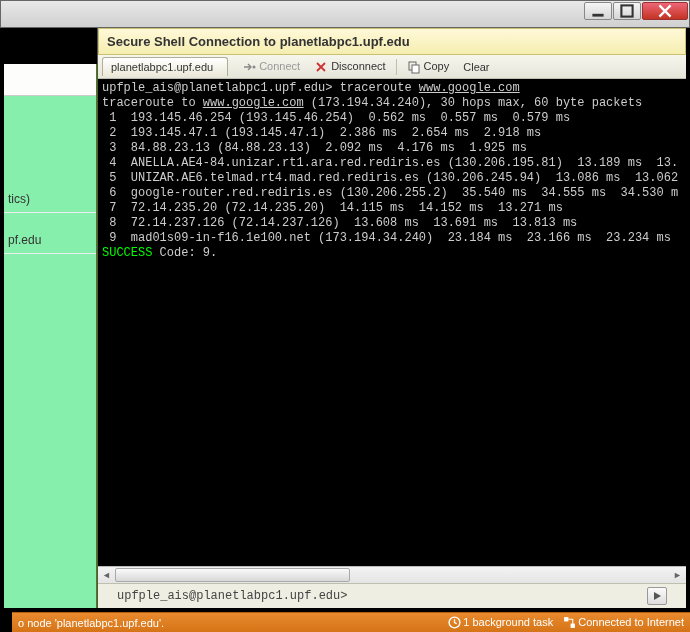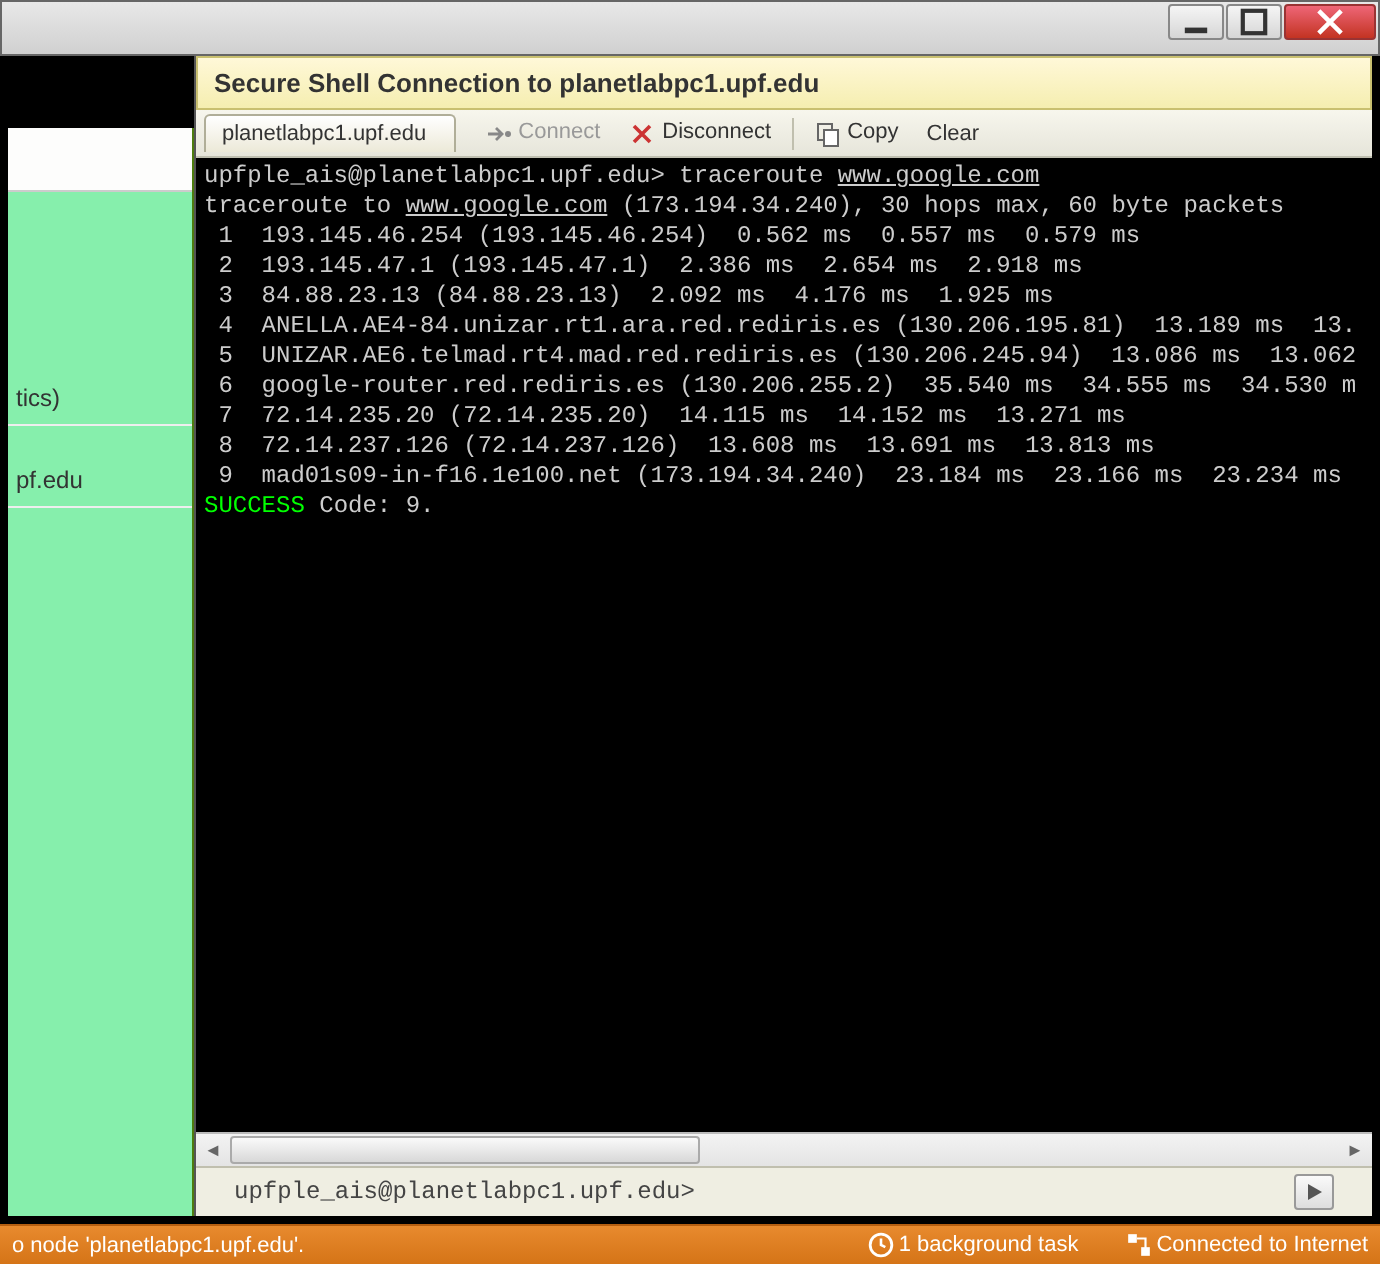--- a/index.html
+++ b/index.html
@@ -153,31 +153,31 @@
 }
 .gobtn {
   width:20px; height:18px;
   background:linear-gradient(#fafafa,#ddd);
   border:1px solid #999; border-radius:2px;
   display:flex;align-items:center;justify-content:center;
   font-size:10px;color:#333;
 }
 .statusbar {
   position:absolute;
-  left:0; right:0; bottom:0;
+  left:12px; right:0; bottom:0;
   height:20px;
   background: linear-gradient(#e88a2e,#d57417);
   color:#fff;
   font-size:11px;
   display:flex; align-items:center;
   justify-content: space-between;
   padding: 0 6px;
   border-top:1px solid #b55e10;
 }
-.statusbar .sright { display:flex; gap:24px; }
+.statusbar .sright { display:flex; gap:10px; }
 .sicon { width:13px; height:13px; display:inline-block; vertical-align:middle; margin-right:2px;}
 </style>
 </head>
 <body>
 
 <div class="window">
 
   <div class="titlebar">
     <div class="winbtn">
       <svg class="ticon" viewBox="0 0 10 10">

